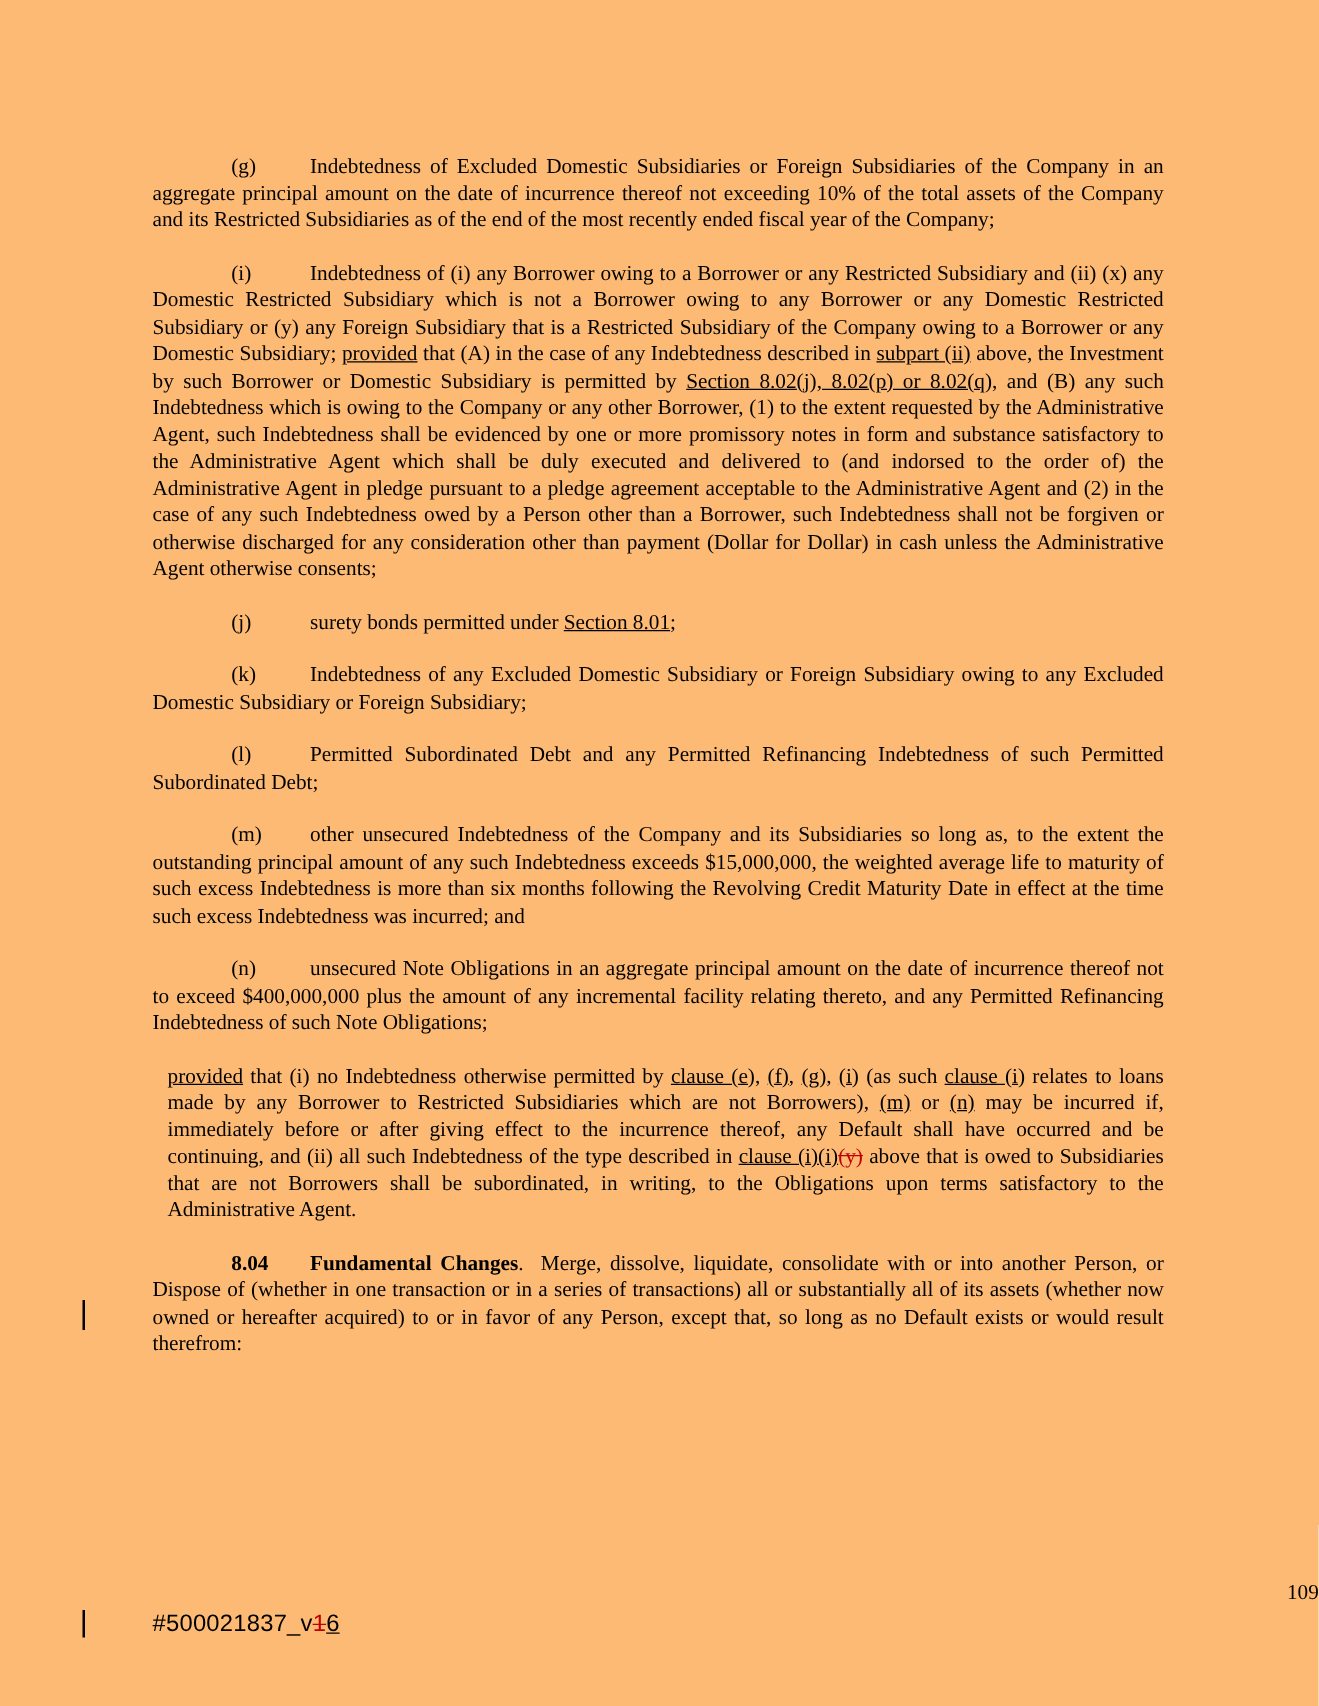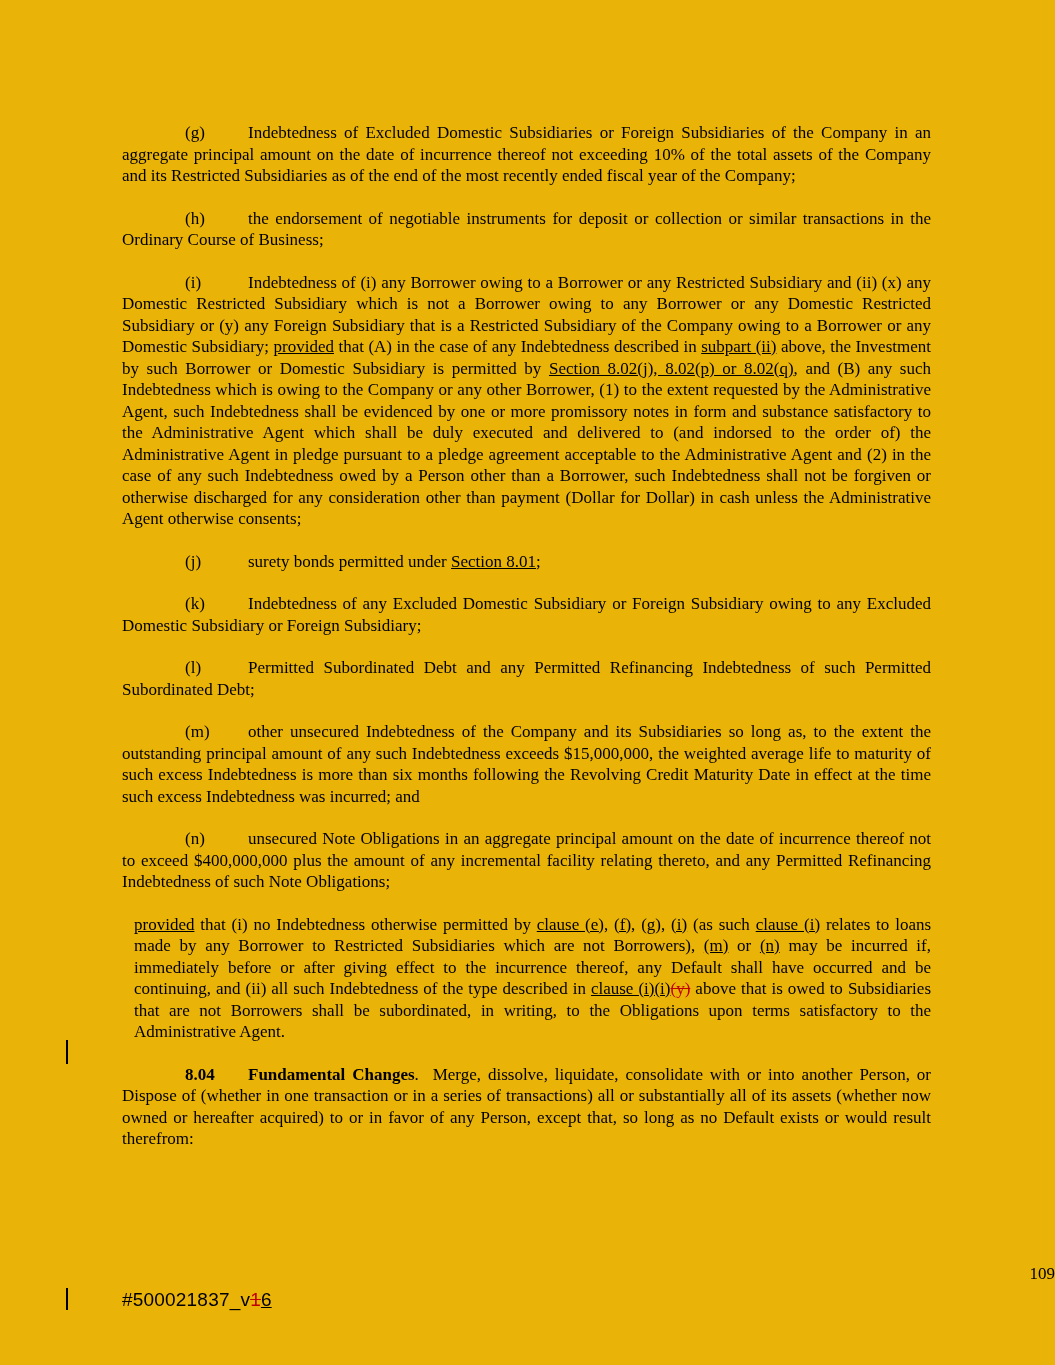--- a/index.html
+++ b/index.html
@@ -4,21 +4,21 @@
 <style>
   html, body {
     margin: 0;
     padding: 0;
     background: #ffffff;
   }
   .page {
     position: relative;
     width: 1055px;
     height: 1365px;
-    background: #eab308;
+    background: #fdba74;
     color: #000000;
     font-family: "Liberation Serif", serif;
     overflow: hidden;
   }
   .content {
     position: absolute;
     left: 122px;
     top: 122px;
     width: 809px;
   }
@@ -68,21 +68,20 @@
   }
   #change-bar-1 { left: 66px; top: 1040px; height: 24px; }
   #change-bar-2 { left: 66px; top: 1288px; height: 22px; }
 </style>
 </head>
 <body>
 
 <div class="page">
   <div class="content">
     <p class="para"><span class="lab">(g)</span><span>Indebtedness of Excluded Domestic Subsidiaries or Foreign Subsidiaries of the Company in an aggregate principal amount on the date of incurrence thereof not exceeding 10% of the total assets of the Company and its Restricted Subsidiaries as of the end of the most recently ended fiscal year of the Company;</span></p>
-    <p class="para"><span class="lab">(h)</span><span>the endorsement of negotiable instruments for deposit or collection or similar transactions in the Ordinary Course of Business;</span></p>
     <p class="para"><span class="lab">(i)</span><span>Indebtedness of (i) any Borrower owing to a Borrower or any Restricted Subsidiary and (ii) (x) any Domestic Restricted Subsidiary which is not a Borrower owing to any Borrower or any Domestic Restricted Subsidiary or (y) any Foreign Subsidiary that is a Restricted Subsidiary of the Company owing to a Borrower or any Domestic Subsidiary; </span><span class="u">provided</span><span> that (A) in the case of any Indebtedness described in </span><span class="u">subpart (ii)</span><span> above, the Investment by such Borrower or Domestic Subsidiary is permitted by </span><span class="u">Section 8.02(j), 8.02(p) or 8.02(q)</span><span>, and (B) any such Indebtedness which is owing to the Company or any other Borrower, (1) to the extent requested by the Administrative Agent, such Indebtedness shall be evidenced by one or more promissory notes in form and substance satisfactory to the Administrative Agent which shall be duly executed and delivered to (and indorsed to the order of) the Administrative Agent in pledge pursuant to a pledge agreement acceptable to the Administrative Agent and (2) in the case of any such Indebtedness owed by a Person other than a Borrower, such Indebtedness shall not be forgiven or otherwise discharged for any consideration other than payment (Dollar for Dollar) in cash unless the Administrative Agent otherwise consents;</span></p>
     <p class="para"><span class="lab">(j)</span><span>surety bonds permitted under </span><span class="u">Section 8.01</span><span>;</span></p>
     <p class="para"><span class="lab">(k)</span><span>Indebtedness of any Excluded Domestic Subsidiary or Foreign Subsidiary owing to any Excluded Domestic Subsidiary or Foreign Subsidiary;</span></p>
     <p class="para"><span class="lab">(l)</span><span>Permitted Subordinated Debt and any Permitted Refinancing Indebtedness of such Permitted Subordinated Debt;</span></p>
     <p class="para"><span class="lab">(m)</span><span>other unsecured Indebtedness of the Company and its Subsidiaries so long as, to the extent the outstanding principal amount of any such Indebtedness exceeds $15,000,000, the weighted average life to maturity of such excess Indebtedness is more than six months following the Revolving Credit Maturity Date in effect at the time such excess Indebtedness was incurred; and</span></p>
     <p class="para"><span class="lab">(n)</span><span>unsecured Note Obligations in an aggregate principal amount on the date of incurrence thereof not to exceed $400,000,000 plus the amount of any incremental facility relating thereto, and any Permitted Refinancing Indebtedness of such Note Obligations;</span></p>
     <p class="para no-indent"><span class="u">provided</span><span> that (i) no Indebtedness otherwise permitted by </span><span class="u">clause (e)</span><span>, </span><span class="u">(f)</span><span>, </span><span class="u">(g)</span><span>, </span><span class="u">(i)</span><span> (as such </span><span class="u">clause (i)</span><span> relates to loans made by any Borrower to Restricted Subsidiaries which are not Borrowers), </span><span class="u">(m)</span><span> or </span><span class="u">(n)</span><span> may be incurred if, immediately before or after giving effect to the incurrence thereof, any Default shall have occurred and be continuing, and (ii) all such Indebtedness of the type described in </span><span class="u">clause (i)(i)</span><span class="rs">(y)</span><span> above that is owed to Subsidiaries that are not Borrowers shall be subordinated, in writing, to the Obligations upon terms satisfactory to the Administrative Agent.</span></p>
     <p class="para"><span class="lab b">8.04</span><span class="b">Fundamental Changes</span><span>.&nbsp; Merge, dissolve, liquidate, consolidate with or into another Person, or Dispose of (whether in one transaction or in a series of transactions) all or substantially all of its assets (whether now owned or hereafter acquired) to or in favor of any Person, except that, so long as no Default exists or would result therefrom:</span></p>
   </div>
 

